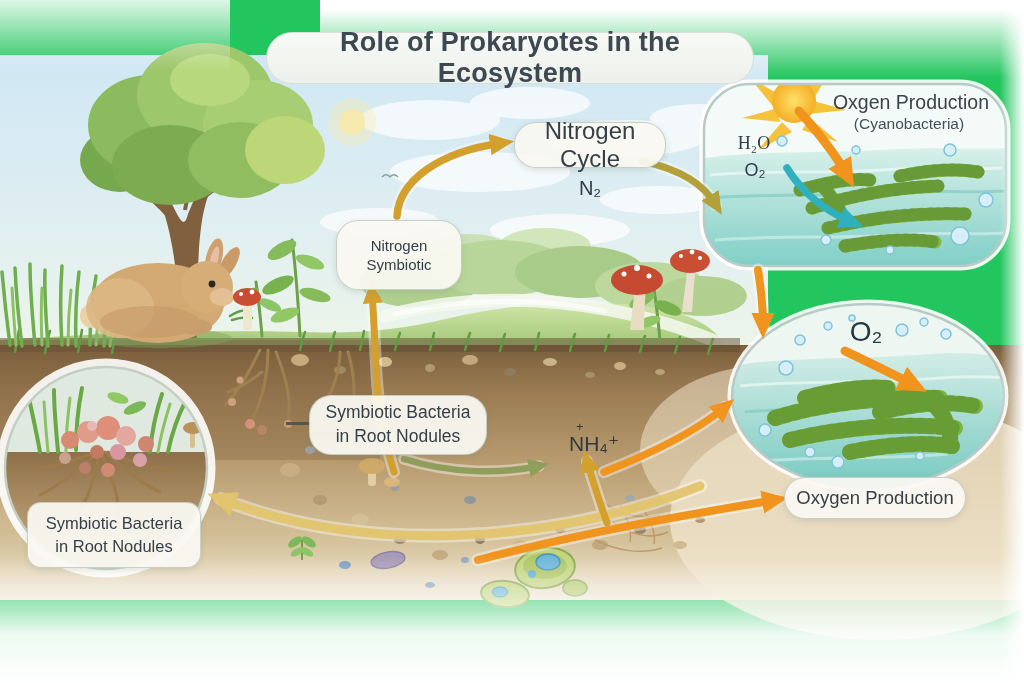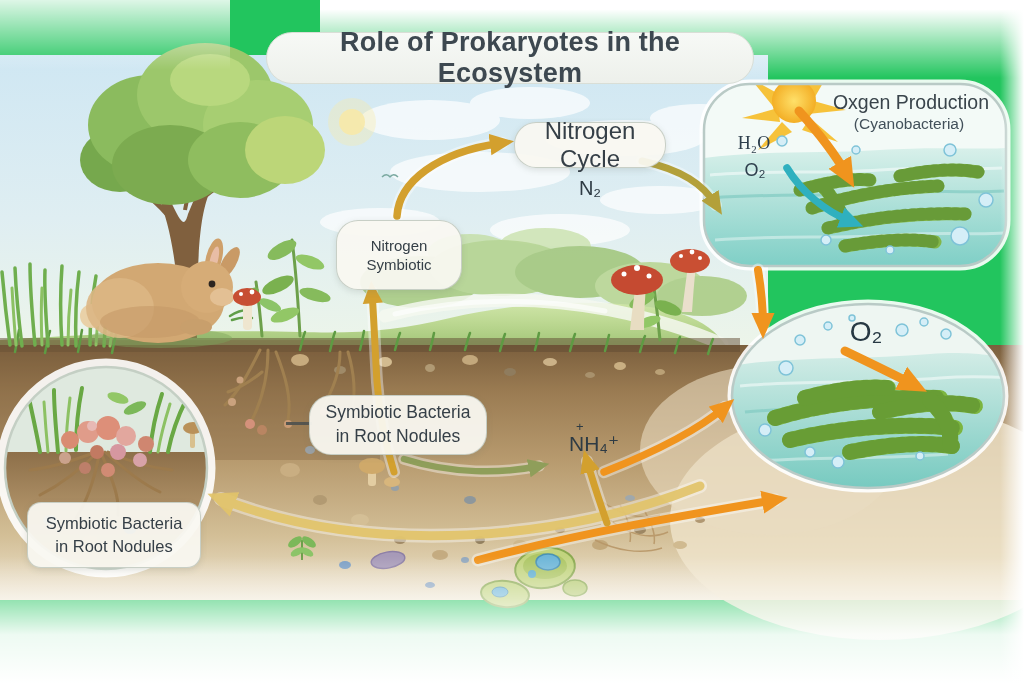--- a/index.html
+++ b/index.html
@@ -529,20 +529,23 @@
 <div class="lbl bare nh4">
   <span class="xplus">+</span>
   <span>NH₄⁺</span>
 </div>
 
 <div class="lbl pill si">
   <span>Symbiotic Bacteria</span>
   <span>in Root Nodules</span>
 </div>
 
+<div class="lbl pill op">
+  <span>Oxygen Production</span>
+</div>
 
 <div class="lbl bare pt">
   <span>Oxgen Production</span>
 </div>
 <div class="lbl bare ps">
   <span>(Cyanobacteria)</span>
 </div>
 <div class="lbl bare h2o">
   <span>H₂O</span>
 </div>

